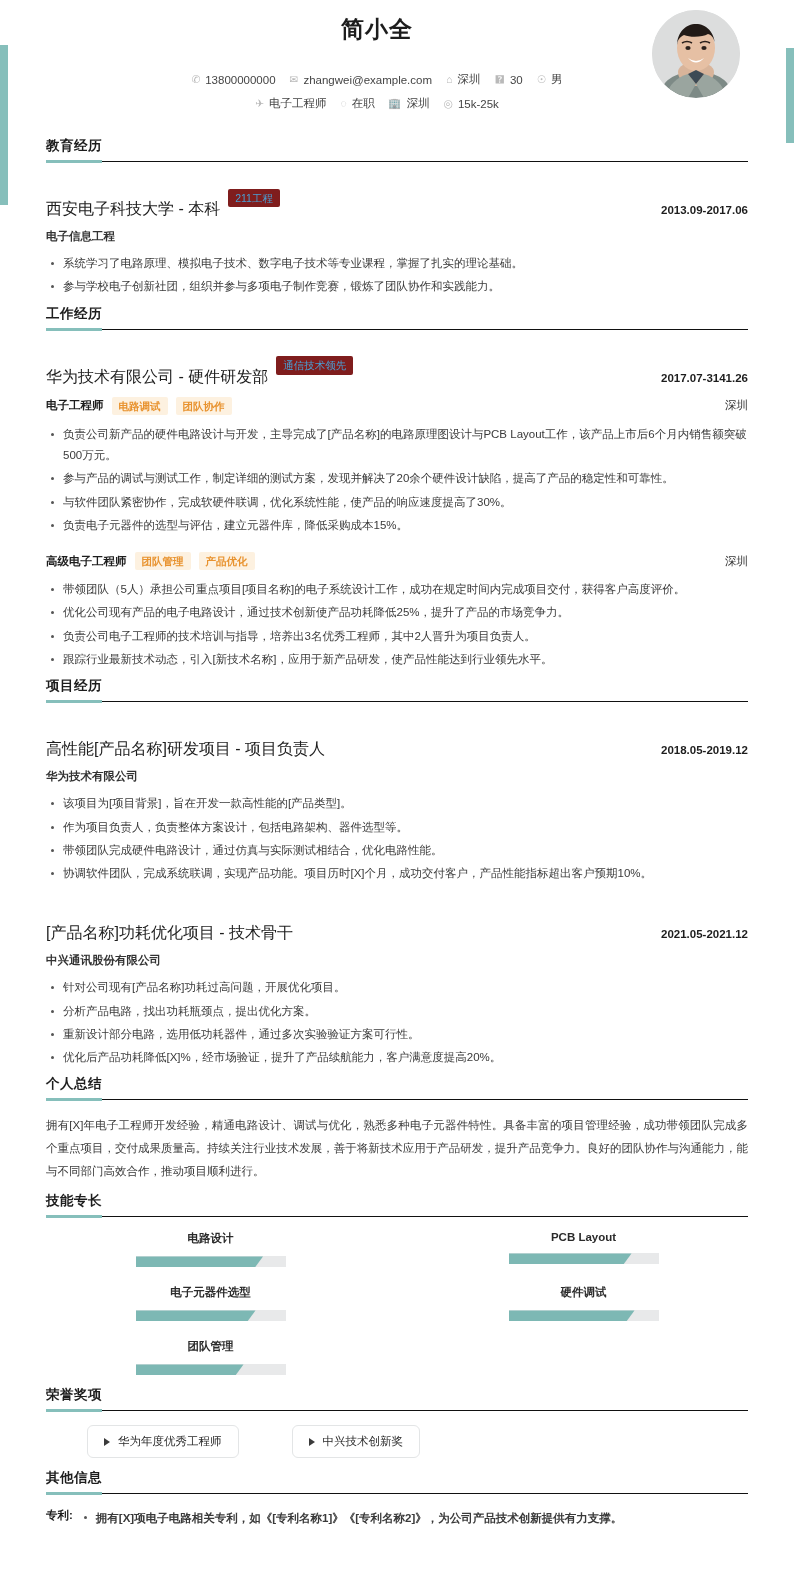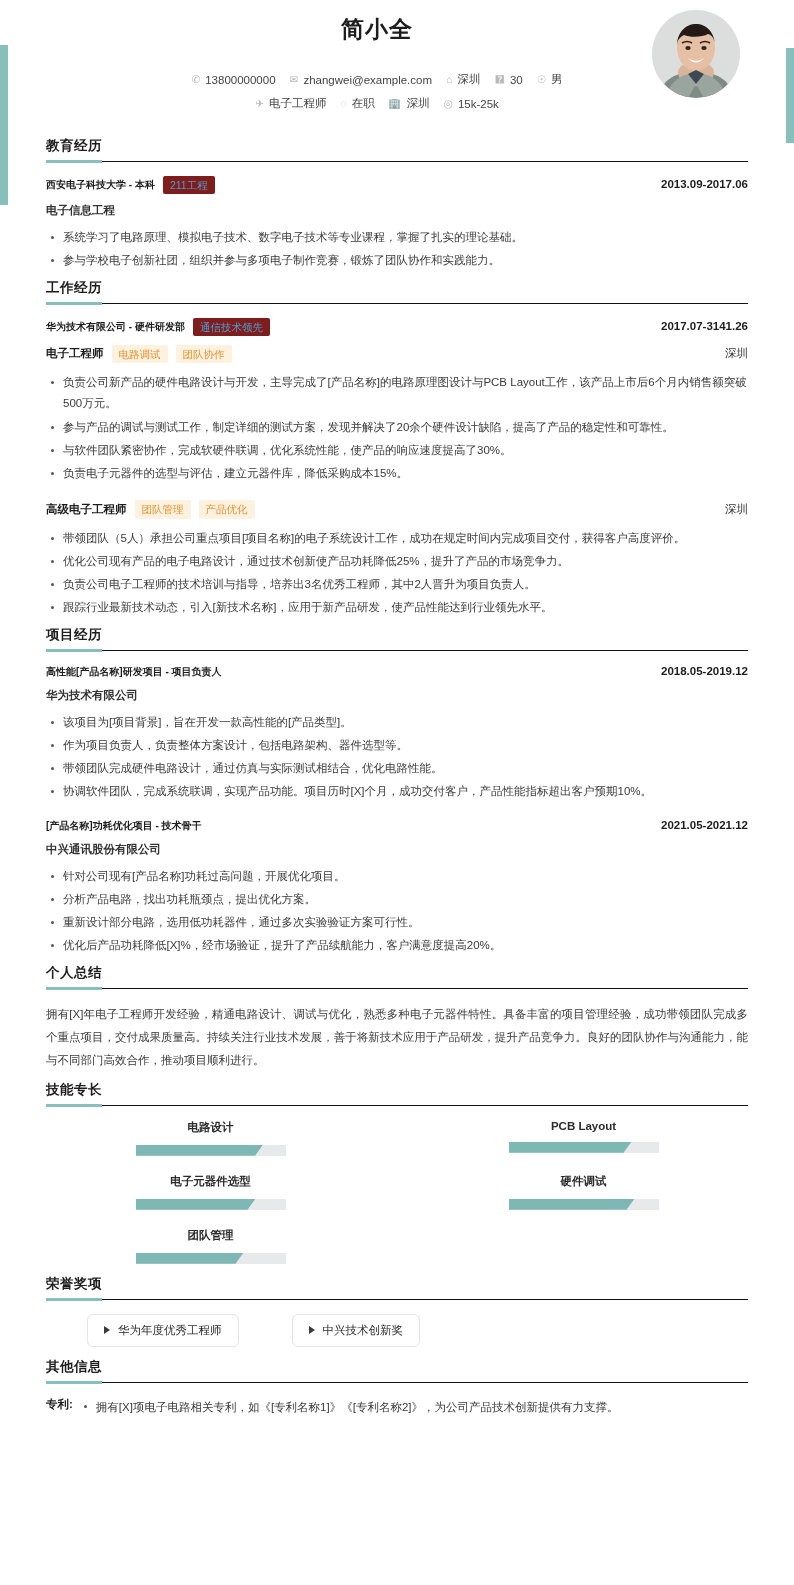--- a/index.html
+++ b/index.html
@@ -60,33 +60,33 @@
   }
 
   
   .entry { margin-bottom: 16px; }
   .entry:last-child { margin-bottom: 6px; }
   .entry-row {
     display: flex; justify-content: space-between; align-items: baseline;
     gap: 10px; margin-bottom: 9px;
   }
   .entry-left { display: flex; align-items: center; flex-wrap: wrap; gap: 8px; }
-  .entry-title { font-size: 10px; font-weight: bold; color: #1d1d1d; }
+  .entry-title { font-size: 16px; font-weight: normal; color: #1d1d1d; margin-top: 23px; }
   .entry-date { font-size: 11.5px; font-weight: bold; color: #1d1d1d; white-space: nowrap; }
   .entry-loc { font-size: 11.5px; color: #333; white-space: nowrap; }
   .entry-sub { font-size: 11.5px; font-weight: bold; color: #1d1d1d; }
   .entry-plain { font-size: 11.5px; color: #333; margin-bottom: 9px; font-weight: bold;}
 
   .tag-blue {
     font-size: 10.5px; color: #4a9fd4; background: #7f1d1d;
     padding: 2px 7px; border-radius: 2px; line-height: 1.35; font-weight: normal;
   }
   .tag-orange {
     font-size: 10.5px; color: #e8922e; background: #fdf1e0;
-    padding: 2px 7px; border-radius: 2px; line-height: 1.35; font-weight: normal;
+    padding: 2px 7px; border-radius: 2px; line-height: 1.35; font-weight: bold;
   }
 
   .bullets { list-style: none; }
   .bullets li {
     position: relative; padding-left: 17px; font-size: 11.5px;
     color: #3a3a3a; line-height: 1.85; margin-bottom: 2px;
   }
   .bullets li::before {
     content: ""; position: absolute; left: 5px; top: 9px;
     width: 3px; height: 3px; border-radius: 50%; background: #555;
@@ -126,21 +126,21 @@
   }
   .award .tri {
     width: 0; height: 0; border-left: 6px solid #3a3a3a;
     border-top: 4px solid transparent; border-bottom: 4px solid transparent;
     display: inline-block;
   }
 
   
   .other-row { display: flex; align-items: flex-start; gap: 8px; font-size: 11.5px; }
   .other-label { font-weight: bold; color: #1d1d1d; white-space: nowrap; }
-  .other-list { list-style: none; }
+  .other-list { list-style: none; font-weight: bold; }
   .other-list li {
     position: relative; padding-left: 15px; color: #3a3a3a; line-height: 1.8;
   }
   .other-list li::before {
     content: ""; position: absolute; left: 3px; top: 8px;
     width: 3px; height: 3px; border-radius: 50%; background: #555;
   }
 </style>
 </head>
 <body>

